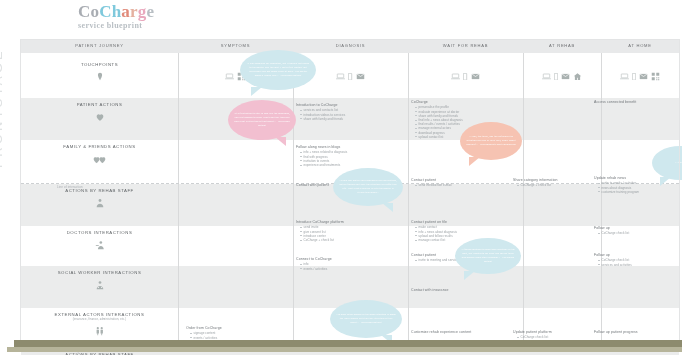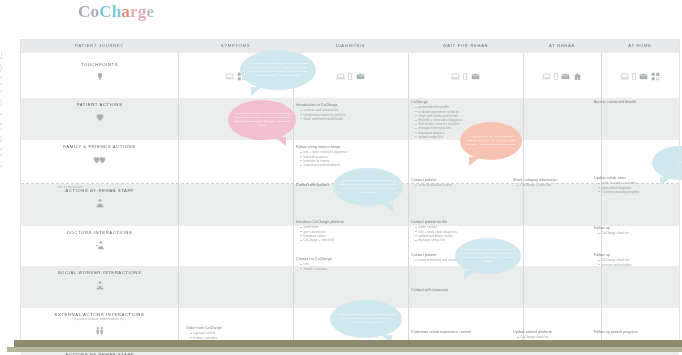--- a/index.html
+++ b/index.html
@@ -76,20 +76,21 @@
   .shadowedge { position: absolute; left: 21px; top: 40px; width: 658px; height: 308px;
                 box-shadow: 0 0 0 1px #e3e4e5; pointer-events: none; }
 </style>
 </head>
 <body>
 
 <div id="page">
 
   <div class="brand">
     <div class="brand-title" id="brandTitle"><span style="color: rgb(169, 173, 179);">C</span><span style="color: rgb(169, 173, 179);">o</span><span style="color: rgb(127, 201, 220);">C</span><span style="color: rgb(127, 201, 220);">h</span><span style="color: rgb(224, 138, 122);">a</span><span style="color: rgb(229, 176, 160);">r</span><span style="color: rgb(233, 168, 189);">g</span><span style="color: rgb(185, 191, 196);">e</span></div>
+    <div class="brand-sub">service blueprint</div>
   </div>
 
   <div class="board">
     <div class="colhead" id="colHead">
         <div class="ch" style="left: 0px; width: 157px;">PATIENT JOURNEY</div>
         <div class="ch" style="left: 157px; width: 115px;">SYMPTOMS</div>
         <div class="ch" style="left: 272px; width: 115px;">DIAGNOSIS</div>
         <div class="ch" style="left: 387px; width: 115px;">WAIT FOR REHAB</div>
         <div class="ch" style="left: 502px; width: 78px;">AT REHAB</div>
         <div class="ch" style="left: 580px; width: 78px;">AT HOME</div>

